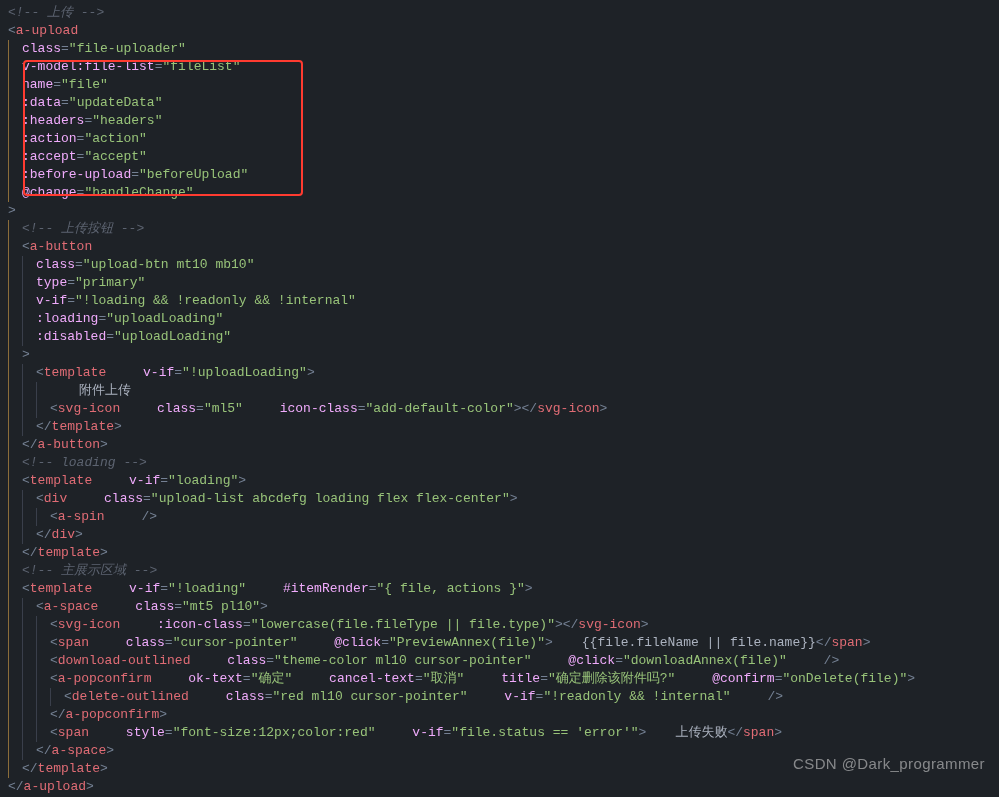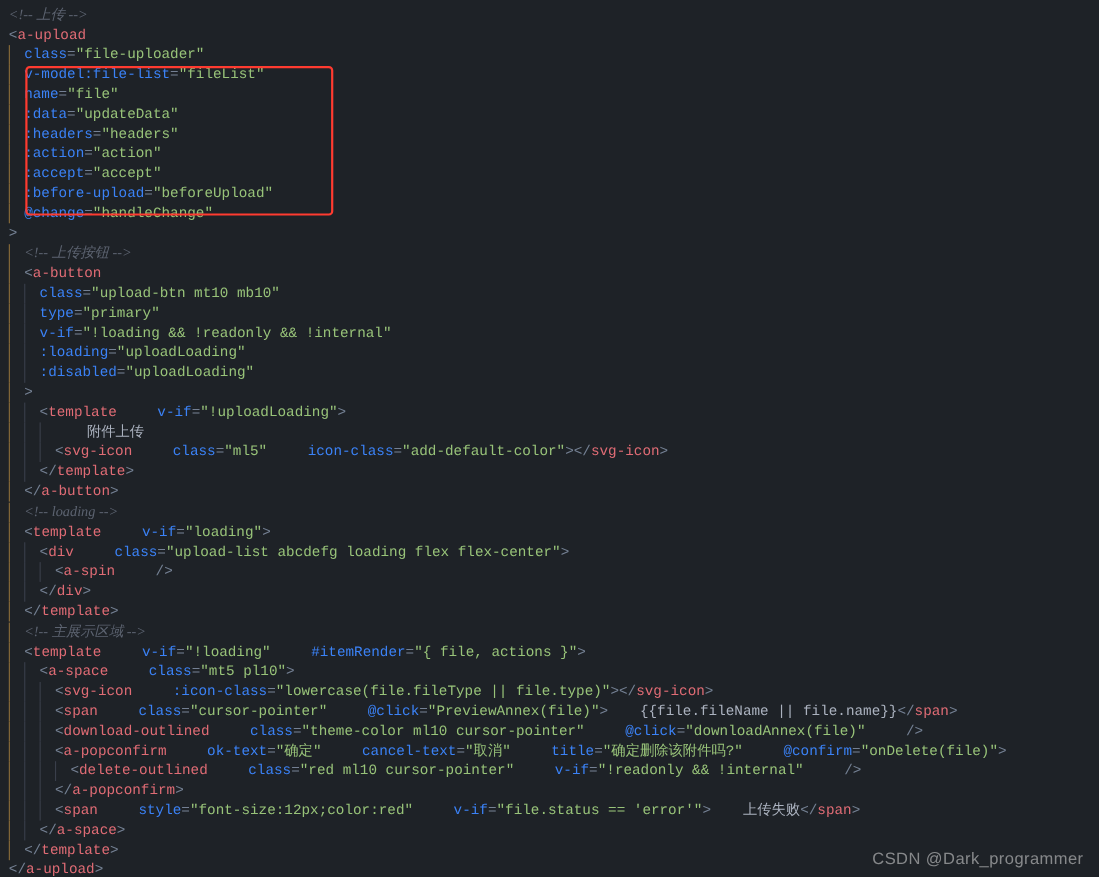--- a/index.html
+++ b/index.html
@@ -17,42 +17,42 @@
 .editor {
   padding: 4px 0 0 8px;
   white-space: pre;
   position: relative;
 }
 .line { display: block; position: relative; }
 .g { display: inline-block; width: 14px; border-left: 1px solid #3a3f4b; }
 .g.ya { border-left: 1px solid #8b6d3a; }
 
 
-.cm { color: #5c6370; font-style: italic; font-family: Liberation Serif, serif; } 
+.cm { color: #5c6370; font-style: italic; } 
 .pu { color: #748093; } 
 .tg { color: #e06c75; } 
-.at { color: #3b82f6; margin-top: 26px; } 
+.at { color: #f0abfc; margin-top: 26px; } 
 .st { color: #98c379; } 
 .tx { color: #abb2bf; margin-left: 29px; }
 
 .highlight-box {
   position: absolute;
   left: 23px;
   top: 60px;
   width: 280px;
   height: 136px;
   border: 2px solid #ff3b30;
   border-radius: 4px;
   pointer-events: none;
 }
 
 .watermark {
   position: absolute;
   right: 14px;
-  bottom: 7px;
+  bottom: 24px;
   color: rgba(220,220,220,0.55);
   font-size: 15px;
   font-family: Arial, sans-serif;
   letter-spacing: 0.4px;
 }
 </style>
 </head>
 <body>
 
 <div class="editor" id="editor"><div class="line"><span class="cm">&lt;!-- 上传 --&gt;</span></div><div class="line"><span class="pu">&lt;</span><span class="tg">a-upload</span></div><div class="line"><span class="g ya"> </span><span class="at">class</span><span class="pu">=</span><span class="st">"file-uploader"</span></div><div class="line"><span class="g ya"> </span><span class="at">v-model:file-list</span><span class="pu">=</span><span class="st">"fileList"</span></div><div class="line"><span class="g ya"> </span><span class="at">name</span><span class="pu">=</span><span class="st">"file"</span></div><div class="line"><span class="g ya"> </span><span class="at">:data</span><span class="pu">=</span><span class="st">"updateData"</span></div><div class="line"><span class="g ya"> </span><span class="at">:headers</span><span class="pu">=</span><span class="st">"headers"</span></div><div class="line"><span class="g ya"> </span><span class="at">:action</span><span class="pu">=</span><span class="st">"action"</span></div><div class="line"><span class="g ya"> </span><span class="at">:accept</span><span class="pu">=</span><span class="st">"accept"</span></div><div class="line"><span class="g ya"> </span><span class="at">:before-upload</span><span class="pu">=</span><span class="st">"beforeUpload"</span></div><div class="line"><span class="g ya"> </span><span class="at">@change</span><span class="pu">=</span><span class="st">"handleChange"</span></div><div class="line"><span class="pu">&gt;</span></div><div class="line"><span class="g ya"> </span><span class="cm">&lt;!-- 上传按钮 --&gt;</span></div><div class="line"><span class="g ya"> </span><span class="pu">&lt;</span><span class="tg">a-button</span></div><div class="line"><span class="g ya"> </span><span class="g"> </span><span class="at">class</span><span class="pu">=</span><span class="st">"upload-btn mt10 mb10"</span></div><div class="line"><span class="g ya"> </span><span class="g"> </span><span class="at">type</span><span class="pu">=</span><span class="st">"primary"</span></div><div class="line"><span class="g ya"> </span><span class="g"> </span><span class="at">v-if</span><span class="pu">=</span><span class="st">"!loading &amp;&amp; !readonly &amp;&amp; !internal"</span></div><div class="line"><span class="g ya"> </span><span class="g"> </span><span class="at">:loading</span><span class="pu">=</span><span class="st">"uploadLoading"</span></div><div class="line"><span class="g ya"> </span><span class="g"> </span><span class="at">:disabled</span><span class="pu">=</span><span class="st">"uploadLoading"</span></div><div class="line"><span class="g ya"> </span><span class="pu">&gt;</span></div><div class="line"><span class="g ya"> </span><span class="g"> </span><span class="pu">&lt;</span><span class="tg">template</span><span class="tx"> </span><span class="at">v-if</span><span class="pu">=</span><span class="st">"!uploadLoading"</span><span class="pu">&gt;</span></div><div class="line"><span class="g ya"> </span><span class="g"> </span><span class="g"> </span><span class="tx">附件上传</span></div><div class="line"><span class="g ya"> </span><span class="g"> </span><span class="g"> </span><span class="pu">&lt;</span><span class="tg">svg-icon</span><span class="tx"> </span><span class="at">class</span><span class="pu">=</span><span class="st">"ml5"</span><span class="tx"> </span><span class="at">icon-class</span><span class="pu">=</span><span class="st">"add-default-color"</span><span class="pu">&gt;&lt;/</span><span class="tg">svg-icon</span><span class="pu">&gt;</span></div><div class="line"><span class="g ya"> </span><span class="g"> </span><span class="pu">&lt;/</span><span class="tg">template</span><span class="pu">&gt;</span></div><div class="line"><span class="g ya"> </span><span class="pu">&lt;/</span><span class="tg">a-button</span><span class="pu">&gt;</span></div><div class="line"><span class="g ya"> </span><span class="cm">&lt;!-- loading --&gt;</span></div><div class="line"><span class="g ya"> </span><span class="pu">&lt;</span><span class="tg">template</span><span class="tx"> </span><span class="at">v-if</span><span class="pu">=</span><span class="st">"loading"</span><span class="pu">&gt;</span></div><div class="line"><span class="g ya"> </span><span class="g"> </span><span class="pu">&lt;</span><span class="tg">div</span><span class="tx"> </span><span class="at">class</span><span class="pu">=</span><span class="st">"upload-list abcdefg loading flex flex-center"</span><span class="pu">&gt;</span></div><div class="line"><span class="g ya"> </span><span class="g"> </span><span class="g"> </span><span class="pu">&lt;</span><span class="tg">a-spin</span><span class="tx"> </span><span class="pu">/&gt;</span></div><div class="line"><span class="g ya"> </span><span class="g"> </span><span class="pu">&lt;/</span><span class="tg">div</span><span class="pu">&gt;</span></div><div class="line"><span class="g ya"> </span><span class="pu">&lt;/</span><span class="tg">template</span><span class="pu">&gt;</span></div><div class="line"><span class="g ya"> </span><span class="cm">&lt;!-- 主展示区域 --&gt;</span></div><div class="line"><span class="g ya"> </span><span class="pu">&lt;</span><span class="tg">template</span><span class="tx"> </span><span class="at">v-if</span><span class="pu">=</span><span class="st">"!loading"</span><span class="tx"> </span><span class="at">#itemRender</span><span class="pu">=</span><span class="st">"{ file, actions }"</span><span class="pu">&gt;</span></div><div class="line"><span class="g ya"> </span><span class="g"> </span><span class="pu">&lt;</span><span class="tg">a-space</span><span class="tx"> </span><span class="at">class</span><span class="pu">=</span><span class="st">"mt5 pl10"</span><span class="pu">&gt;</span></div><div class="line"><span class="g ya"> </span><span class="g"> </span><span class="g"> </span><span class="pu">&lt;</span><span class="tg">svg-icon</span><span class="tx"> </span><span class="at">:icon-class</span><span class="pu">=</span><span class="st">"lowercase(file.fileType || file.type)"</span><span class="pu">&gt;&lt;/</span><span class="tg">svg-icon</span><span class="pu">&gt;</span></div><div class="line"><span class="g ya"> </span><span class="g"> </span><span class="g"> </span><span class="pu">&lt;</span><span class="tg">span</span><span class="tx"> </span><span class="at">class</span><span class="pu">=</span><span class="st">"cursor-pointer"</span><span class="tx"> </span><span class="at">@click</span><span class="pu">=</span><span class="st">"PreviewAnnex(file)"</span><span class="pu">&gt;</span><span class="tx">{{file.fileName || file.name}}</span><span class="pu">&lt;/</span><span class="tg">span</span><span class="pu">&gt;</span></div><div class="line"><span class="g ya"> </span><span class="g"> </span><span class="g"> </span><span class="pu">&lt;</span><span class="tg">download-outlined</span><span class="tx"> </span><span class="at">class</span><span class="pu">=</span><span class="st">"theme-color ml10 cursor-pointer"</span><span class="tx"> </span><span class="at">@click</span><span class="pu">=</span><span class="st">"downloadAnnex(file)"</span><span class="tx"> </span><span class="pu">/&gt;</span></div><div class="line"><span class="g ya"> </span><span class="g"> </span><span class="g"> </span><span class="pu">&lt;</span><span class="tg">a-popconfirm</span><span class="tx"> </span><span class="at">ok-text</span><span class="pu">=</span><span class="st">"确定"</span><span class="tx"> </span><span class="at">cancel-text</span><span class="pu">=</span><span class="st">"取消"</span><span class="tx"> </span><span class="at">title</span><span class="pu">=</span><span class="st">"确定删除该附件吗?"</span><span class="tx"> </span><span class="at">@confirm</span><span class="pu">=</span><span class="st">"onDelete(file)"</span><span class="pu">&gt;</span></div><div class="line"><span class="g ya"> </span><span class="g"> </span><span class="g"> </span><span class="g"> </span><span class="pu">&lt;</span><span class="tg">delete-outlined</span><span class="tx"> </span><span class="at">class</span><span class="pu">=</span><span class="st">"red ml10 cursor-pointer"</span><span class="tx"> </span><span class="at">v-if</span><span class="pu">=</span><span class="st">"!readonly &amp;&amp; !internal"</span><span class="tx"> </span><span class="pu">/&gt;</span></div><div class="line"><span class="g ya"> </span><span class="g"> </span><span class="g"> </span><span class="pu">&lt;/</span><span class="tg">a-popconfirm</span><span class="pu">&gt;</span></div><div class="line"><span class="g ya"> </span><span class="g"> </span><span class="g"> </span><span class="pu">&lt;</span><span class="tg">span</span><span class="tx"> </span><span class="at">style</span><span class="pu">=</span><span class="st">"font-size:12px;color:red"</span><span class="tx"> </span><span class="at">v-if</span><span class="pu">=</span><span class="st">"file.status == 'error'"</span><span class="pu">&gt;</span><span class="tx">上传失败</span><span class="pu">&lt;/</span><span class="tg">span</span><span class="pu">&gt;</span></div><div class="line"><span class="g ya"> </span><span class="g"> </span><span class="pu">&lt;/</span><span class="tg">a-space</span><span class="pu">&gt;</span></div><div class="line"><span class="g ya"> </span><span class="pu">&lt;/</span><span class="tg">template</span><span class="pu">&gt;</span></div><div class="line"><span class="pu">&lt;/</span><span class="tg">a-upload</span><span class="pu">&gt;</span></div></div>

